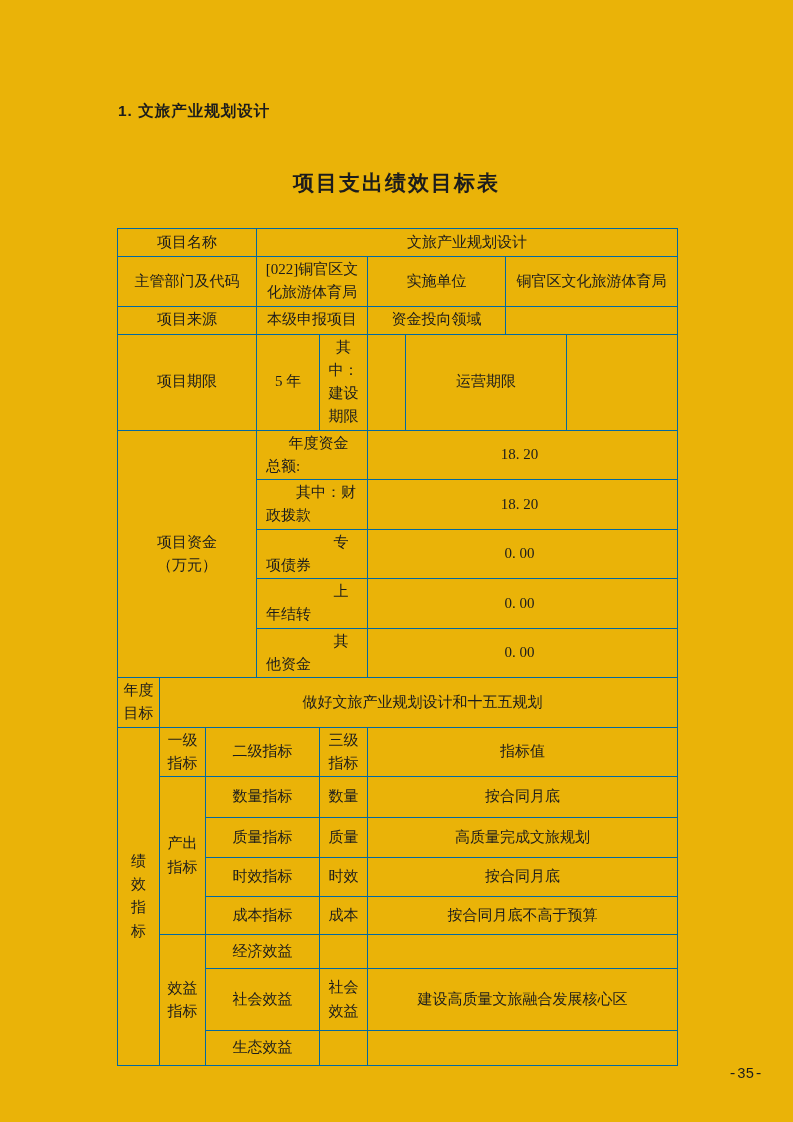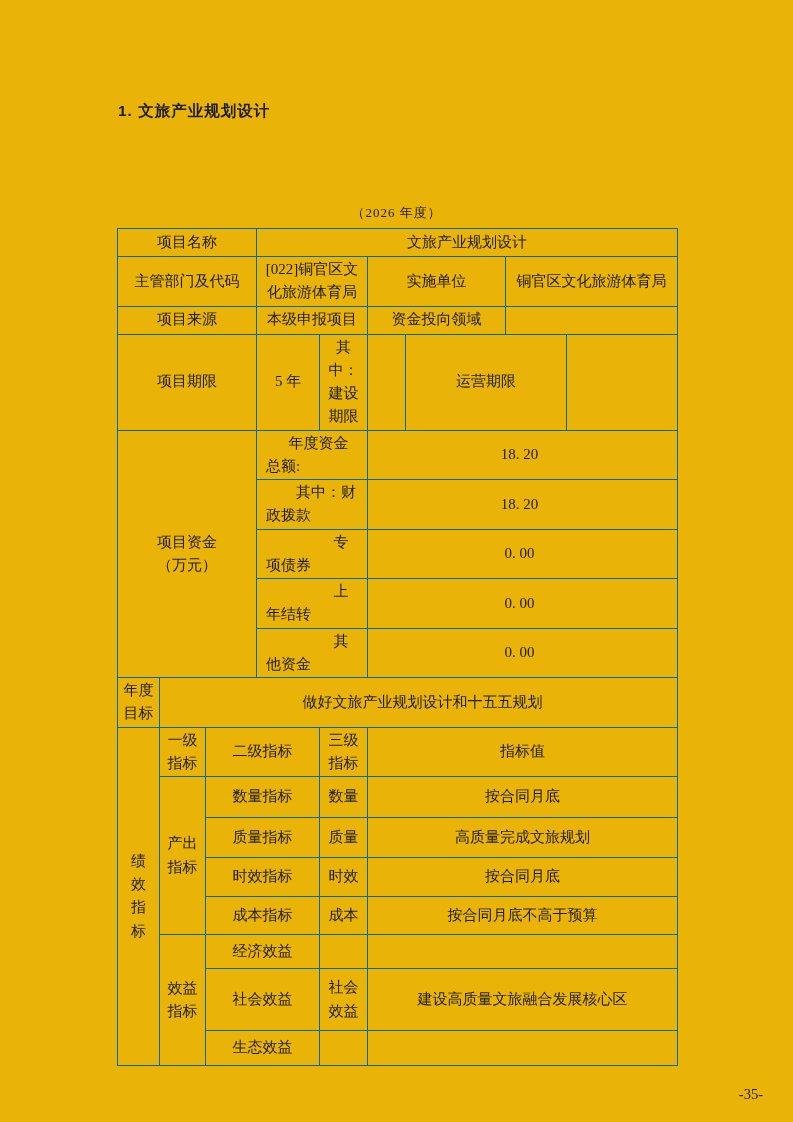--- a/index.html
+++ b/index.html
@@ -47,31 +47,30 @@
   .ind45 { text-indent: 4.5em; }
   tr.r1 { height: 28px; }  tr.r2 { height: 48px; }  tr.r3 { height: 28px; }
   tr.r4 { height: 81px; }  tr.r5 { height: 46px; }  tr.r6 { height: 45px; }
   tr.r7 { height: 43px; }  tr.r8 { height: 42px; }  tr.r9 { height: 40px; }
   tr.r10 { height: 41px; } tr.r11 { height: 46px; } tr.r12 { height: 41px; }
   tr.r13 { height: 40px; } tr.r14 { height: 39px; } tr.r15 { height: 38px; }
   tr.r16 { height: 34px; } tr.r17 { height: 62px; } tr.r18 { height: 35px; }
   .pageno {
     position: absolute; right: 30px; top: 1066px;
     font-size: 14.5px;
-    font-family: Liberation Serif, serif;
-    margin-top: 20px;
+    font-family: Liberation Mono, monospace;
   }
 </style>
 </head>
 <body>
 
 <div class="page">
 
   <div class="heading1">1. 文旅产业规划设计</div>
-  <div class="doc-subtitle">（2026 年度）</div>
+  <div class="doc-title">项目支出绩效目标表</div>
 
   <table class="tbl">
     <colgroup>
       <col style="width:42px">
         <col style="width:46px">
         <col style="width:51px">
       <col style="width:63px">
         <col style="width:48px">
         <col style="width:38px">
       <col style="width:100px">

